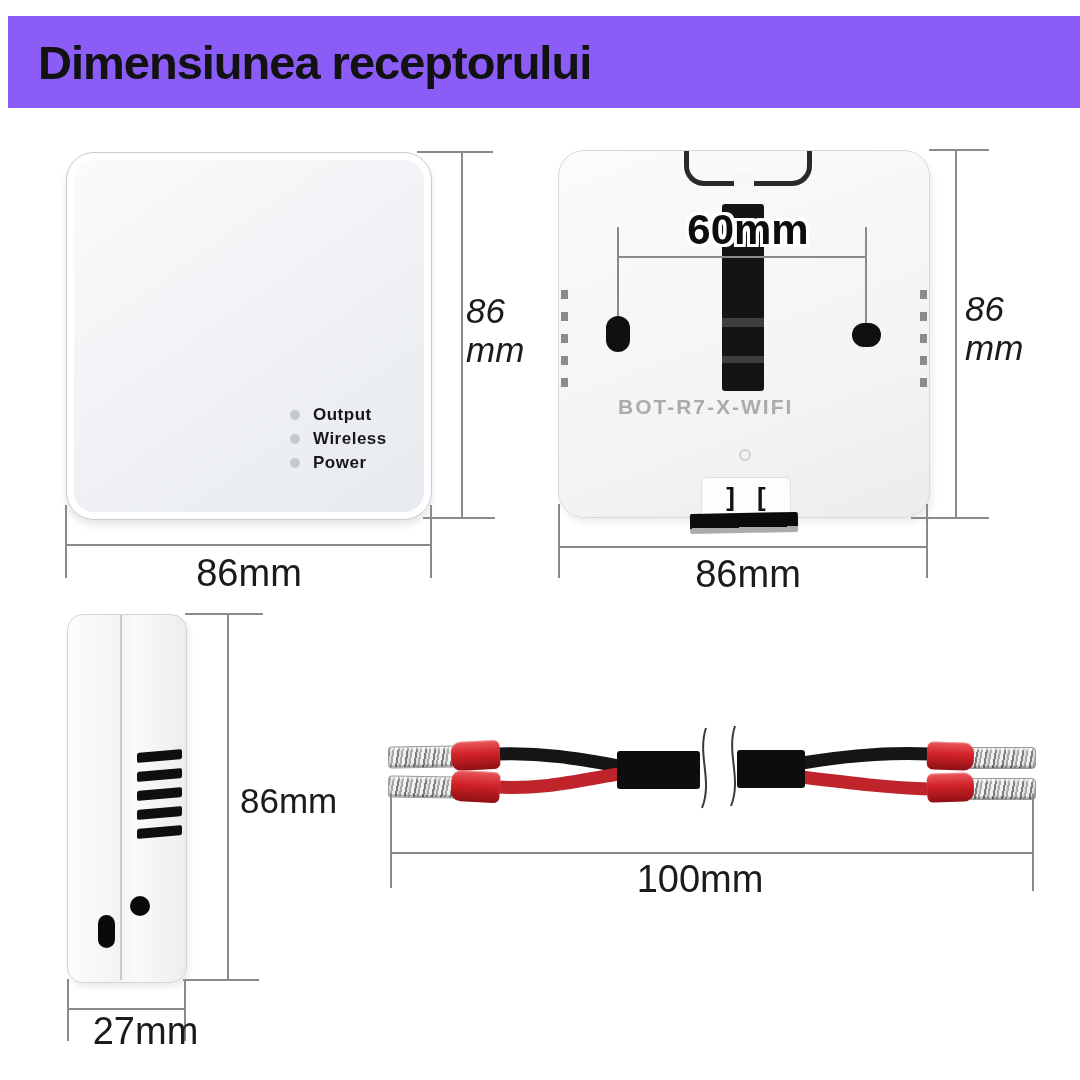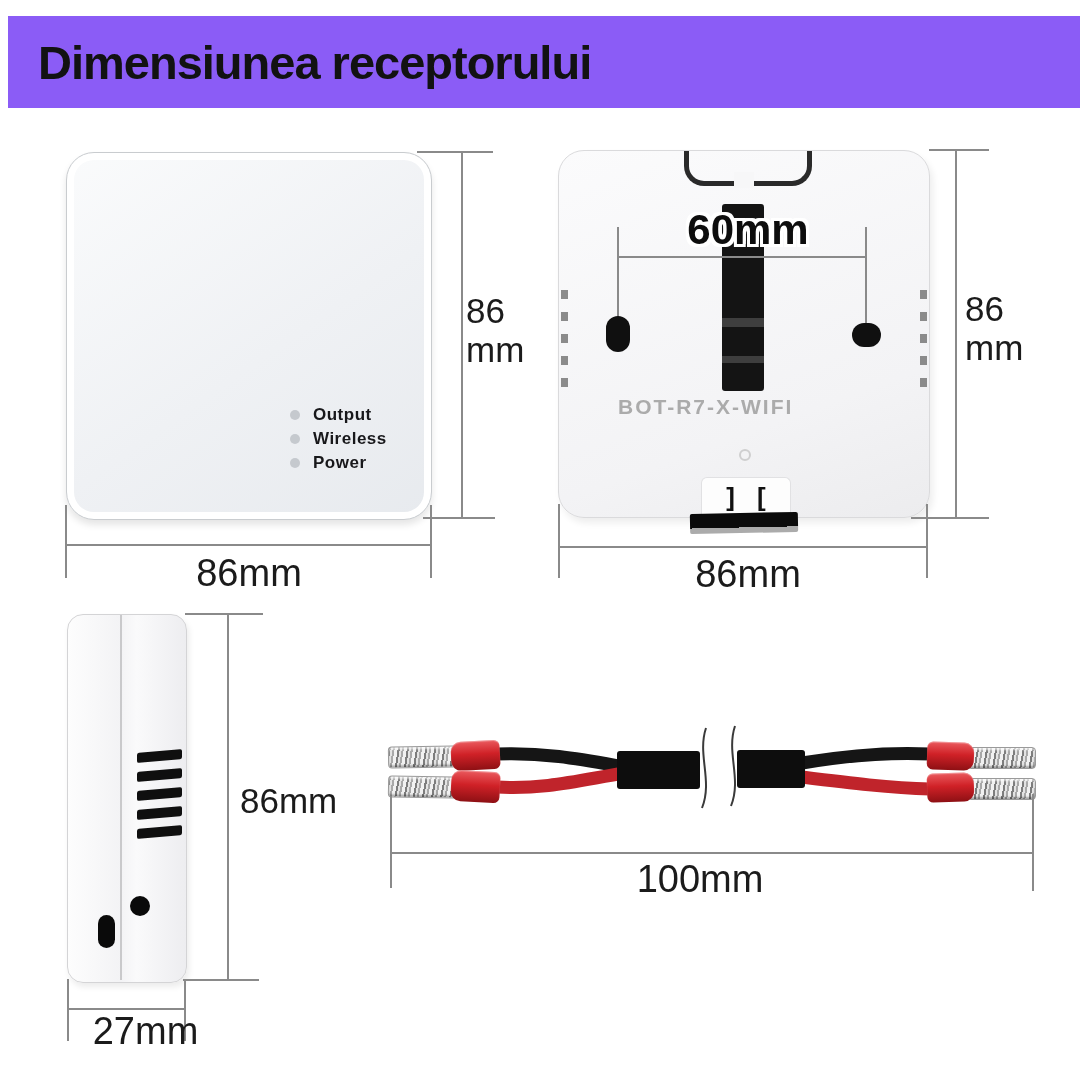--- a/index.html
+++ b/index.html
@@ -11,21 +11,21 @@
 
   
   .banner { position:absolute; left:8px; top:16px; width:1080px; height:92px; background:#8b5cf6; display:flex; align-items:center; }
   .banner h1 { margin:0; padding-left:30px; font-size:47px; font-weight:700; letter-spacing:-1px; color:#121212; }
 
   
   .hline, .vline { position:absolute; background:#8a8a8a; }
   .hline { height:2px; }
   .vline { width:2px; }
   .dim-label { position:absolute; font-size:38px; color:#1b1b1b; text-align:center; }
-  .dim-label-2line { position:absolute; font-size:35px; line-height:39px; color:#1b1b1b; text-align:left; }
+  .dim-label-2line { position:absolute; font-size:35px; line-height:39px; color:#1b1b1b; text-align:left;font-style:italic; }
 
   
   .device-front {
     position:absolute; left:66px; top:152px; width:364px; height:366px;
     border-radius:28px; border:1px solid #c9cccf;
     background:linear-gradient(145deg,#fafbfc 0%,#eff1f4 55%,#e7eaee 100%);
     box-shadow:inset 0 0 0 7px #ffffff, 0 5px 7px rgba(0,0,0,0.10);
   }
   .led-row { position:absolute; display:flex; align-items:center; }
   .led-dot { width:10px; height:10px; border-radius:50%; background:#c5c9ce; margin-right:13px; }

